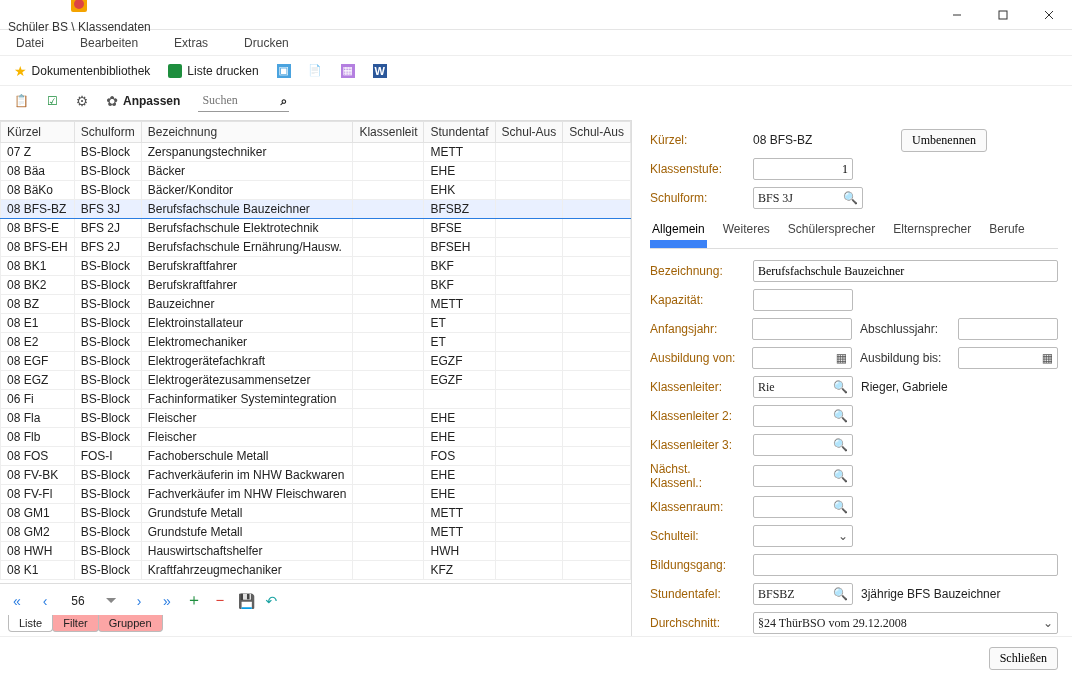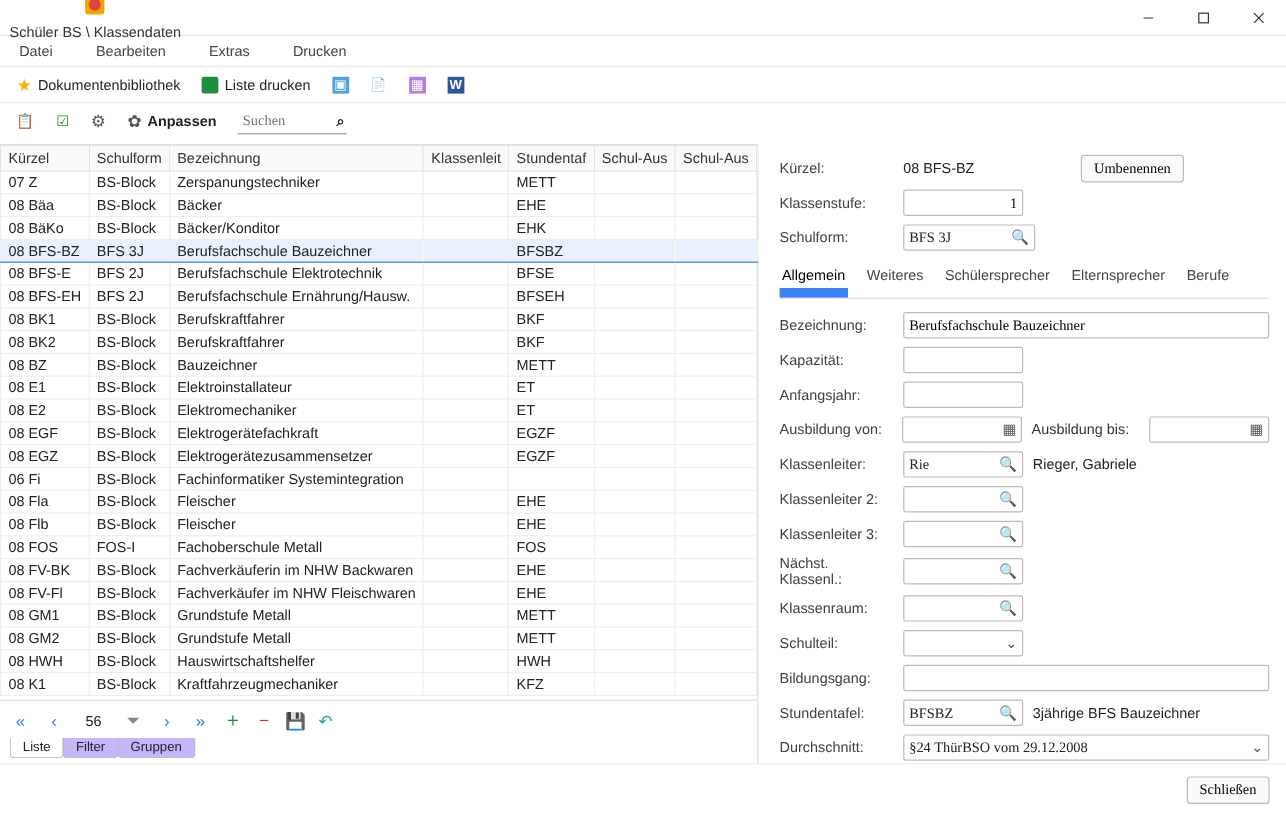--- a/index.html
+++ b/index.html
@@ -45,25 +45,25 @@
   .left-footer { border-top:1px solid #ddd; padding:6px 8px 4px; display:flex; flex-direction:column; gap:4px; }
   .navrow { display:flex; align-items:center; gap:10px; }
   .nav-icon { color:#2a7de1; font-size:14px; width:18px; text-align:center; }
   .nav-icon.dim { color:#888; }
   .add-circ { color:#1e8e3e; font-size:16px; }
   .rem-circ { color:#d93025; font-size:16px; }
   .save-ic { color:#1e8e3e; font-size:14px; }
   .undo-ic { color:#1aa3a3; font-size:14px; }
   .record-num { min-width:28px; text-align:center; }
   .tabs-bottom { display:flex; gap:0; }
-  .btab { border:1px solid #bbb; border-top:none; border-radius:0 0 4px 4px; padding:2px 10px; font-size:11px; background:#c4b5fd; margin-right:-1px; }
+  .btab { border:1px solid #bbb; border-top:none; border-radius:0 0 4px 4px; padding:2px 10px; font-size:11px; background:#fca5a5; margin-right:-1px; }
   .btab.active { background:#fff; }
   
   .form-row { display:flex; align-items:center; gap:8px; margin-bottom:5px; min-height:24px; }
-  .lbl { width:95px; color:#404040; }
+  .lbl { width:95px; color:#a16207; }
   .val { color:#222; }
   .btn { border:1px solid #bbb; background:#fafafa; border-radius:3px; padding:3px 10px; font:12px "Segoe UI"; }
   .input, .combo { border:1px solid #bbb; border-radius:2px; height:22px; padding:0 4px; font:12px "Segoe UI"; background:#fff; }
   .combo { display:flex; align-items:center; justify-content:space-between; }
   .combo .ic { color:#555; font-size:12px; padding-left:4px; }
   .tabs-right { display:flex; gap:14px; border-bottom:1px solid #ddd; margin:8px 0 10px; }
   .rtab { padding:4px 2px; color:#444; }
   .rtab.active { border-bottom:8px solid #3b82f6; color:#000; }
   .dual { display:flex; align-items:center; gap:8px; }
   .dual .lbl2 { width:90px; color:#333; }
@@ -453,20 +453,24 @@
         <span class="lbl">Bezeichnung:</span>
         <input class="input" style="flex: 1 1 0%;" value="Berufsfachschule Bauzeichner">
       </div>
       <div class="form-row">
         <span class="lbl">Kapazität:</span>
         <input class="input" style="width: 100px;" value="">
       </div>
       <div class="form-row">
         <span class="lbl">Anfangsjahr:</span>
         <input class="input" style="width: 100px;" value="">
+        <div class="dual">
+          <span class="lbl2">Abschlussjahr:</span>
+          <input class="input" style="width: 100px;" value="">
+        </div>
       </div>
       <div class="form-row">
         <span class="lbl">Ausbildung von:</span>
         <div class="combo" style="width:100px">
             <span></span>
             <span class="ic">▦</span>
           </div>
         <div class="dual">
           <span class="lbl2">Ausbildung bis:</span>
           <div class="combo" style="width:100px">

